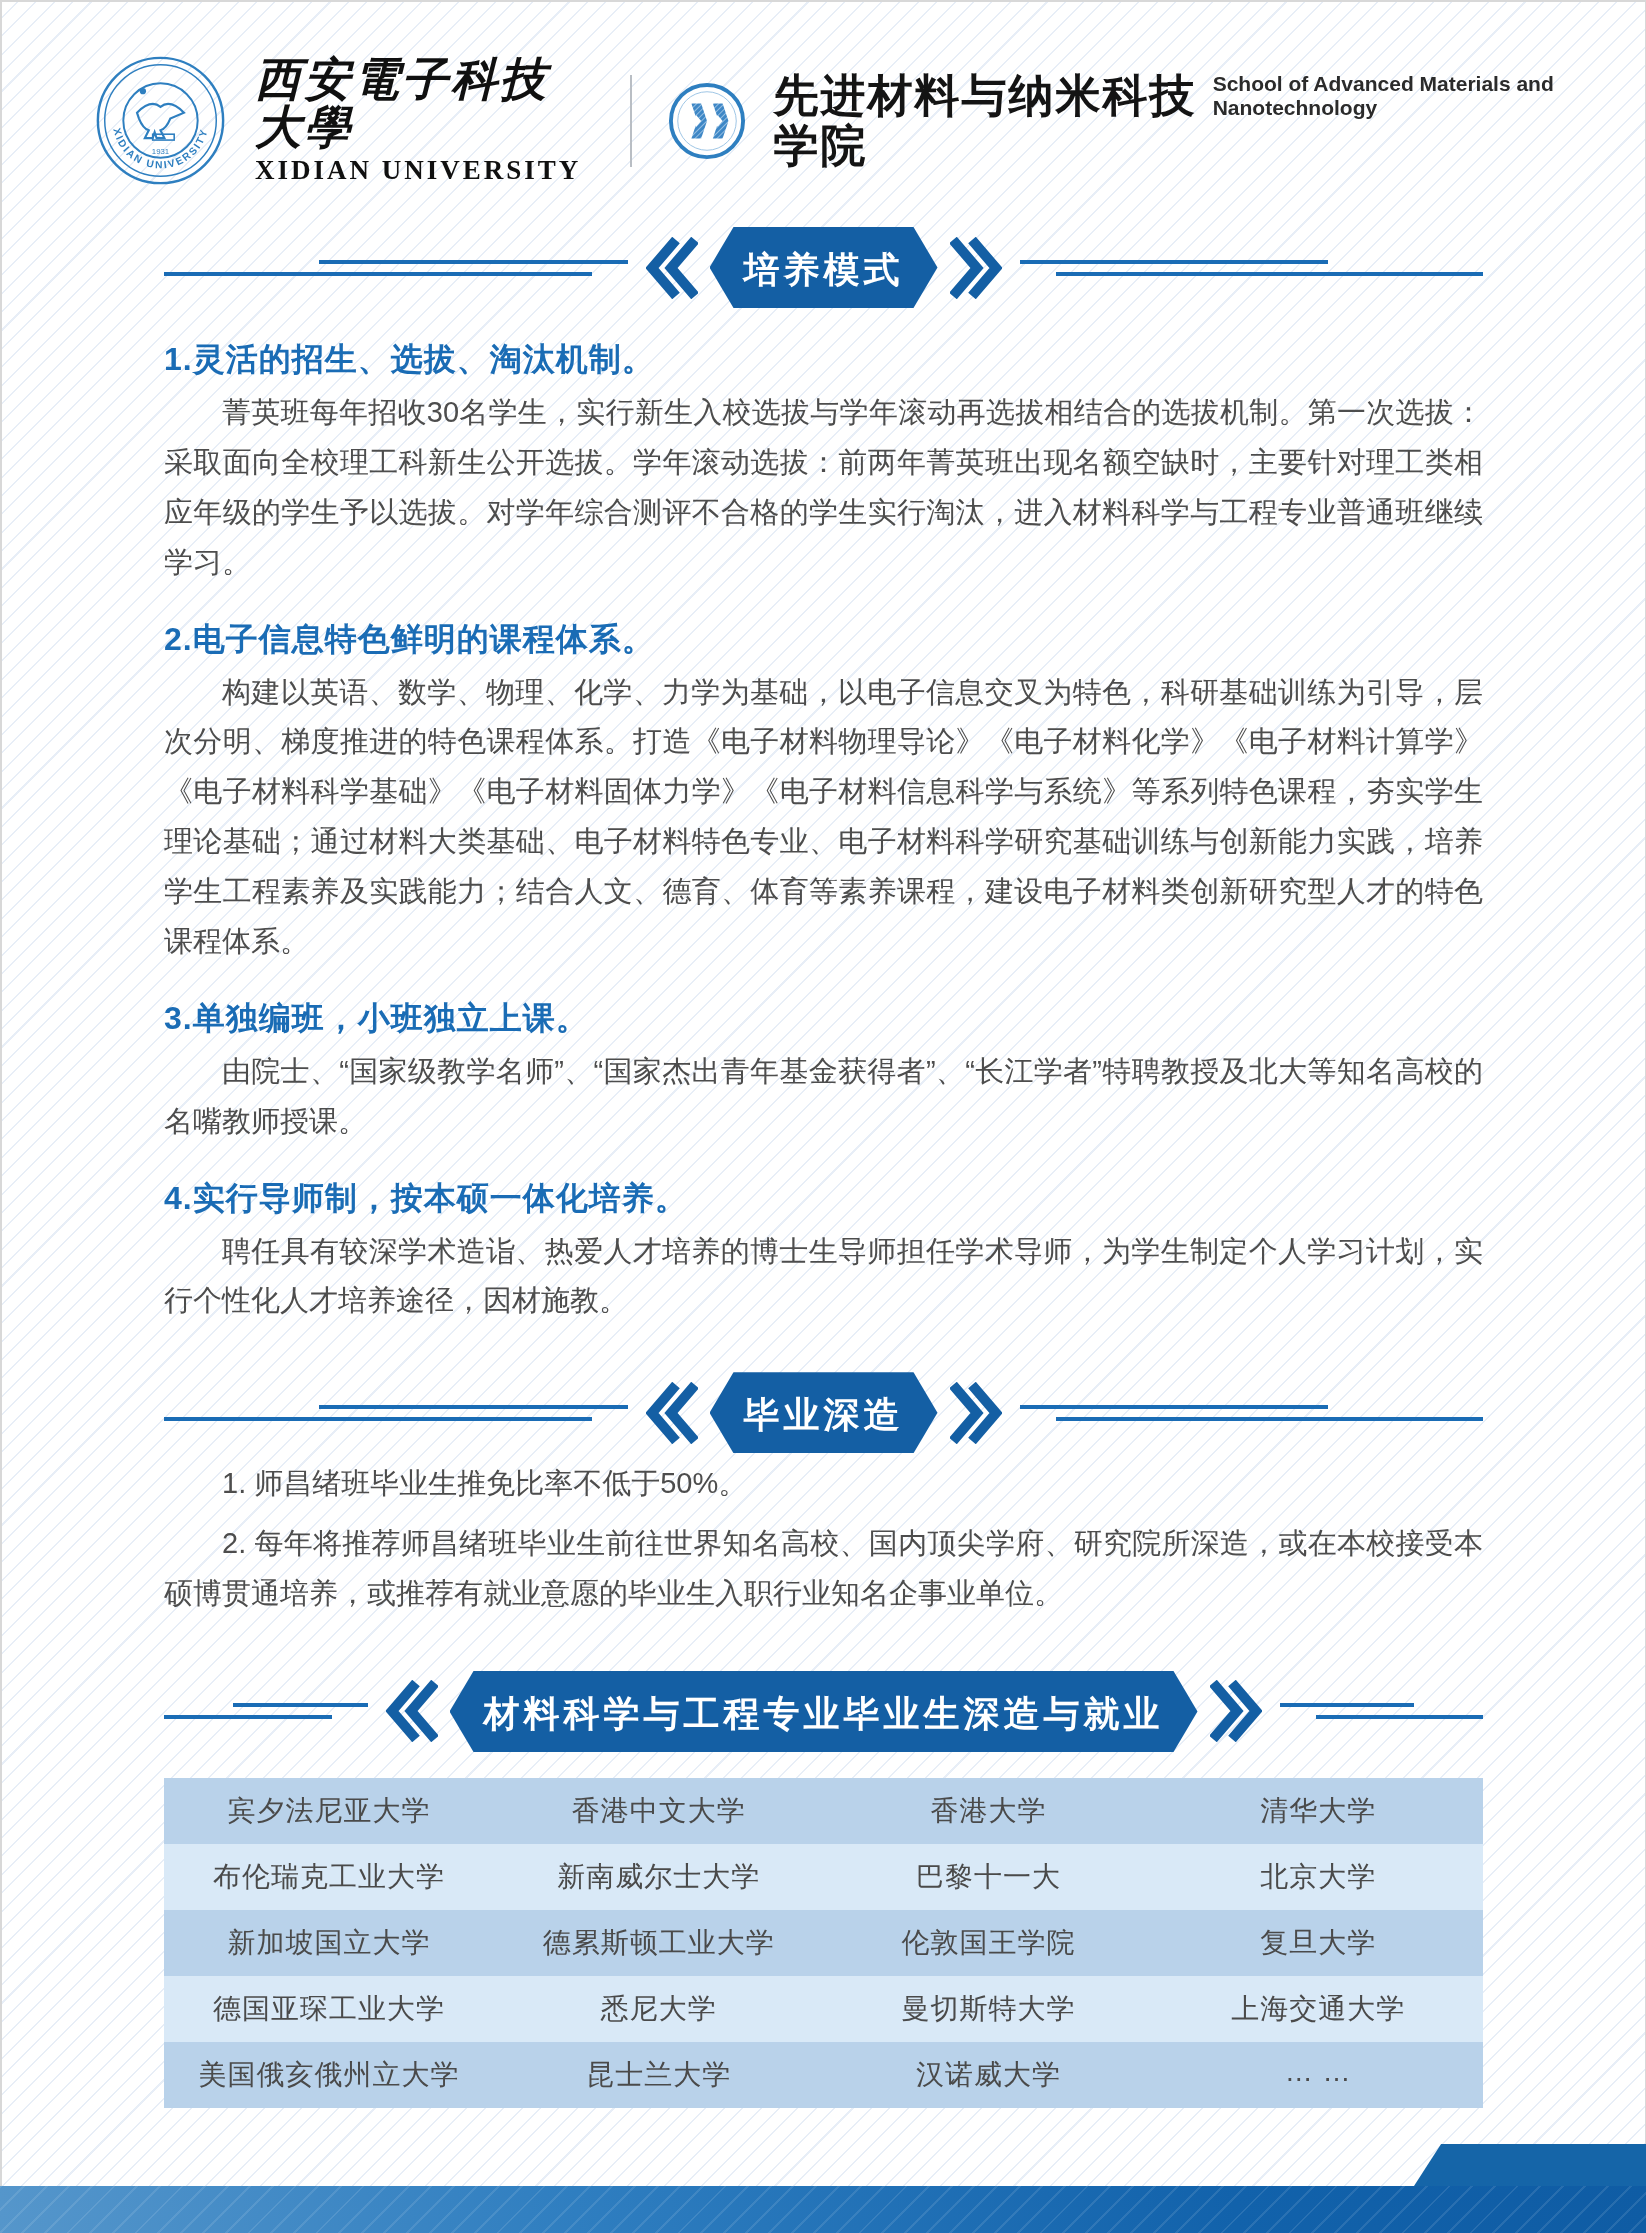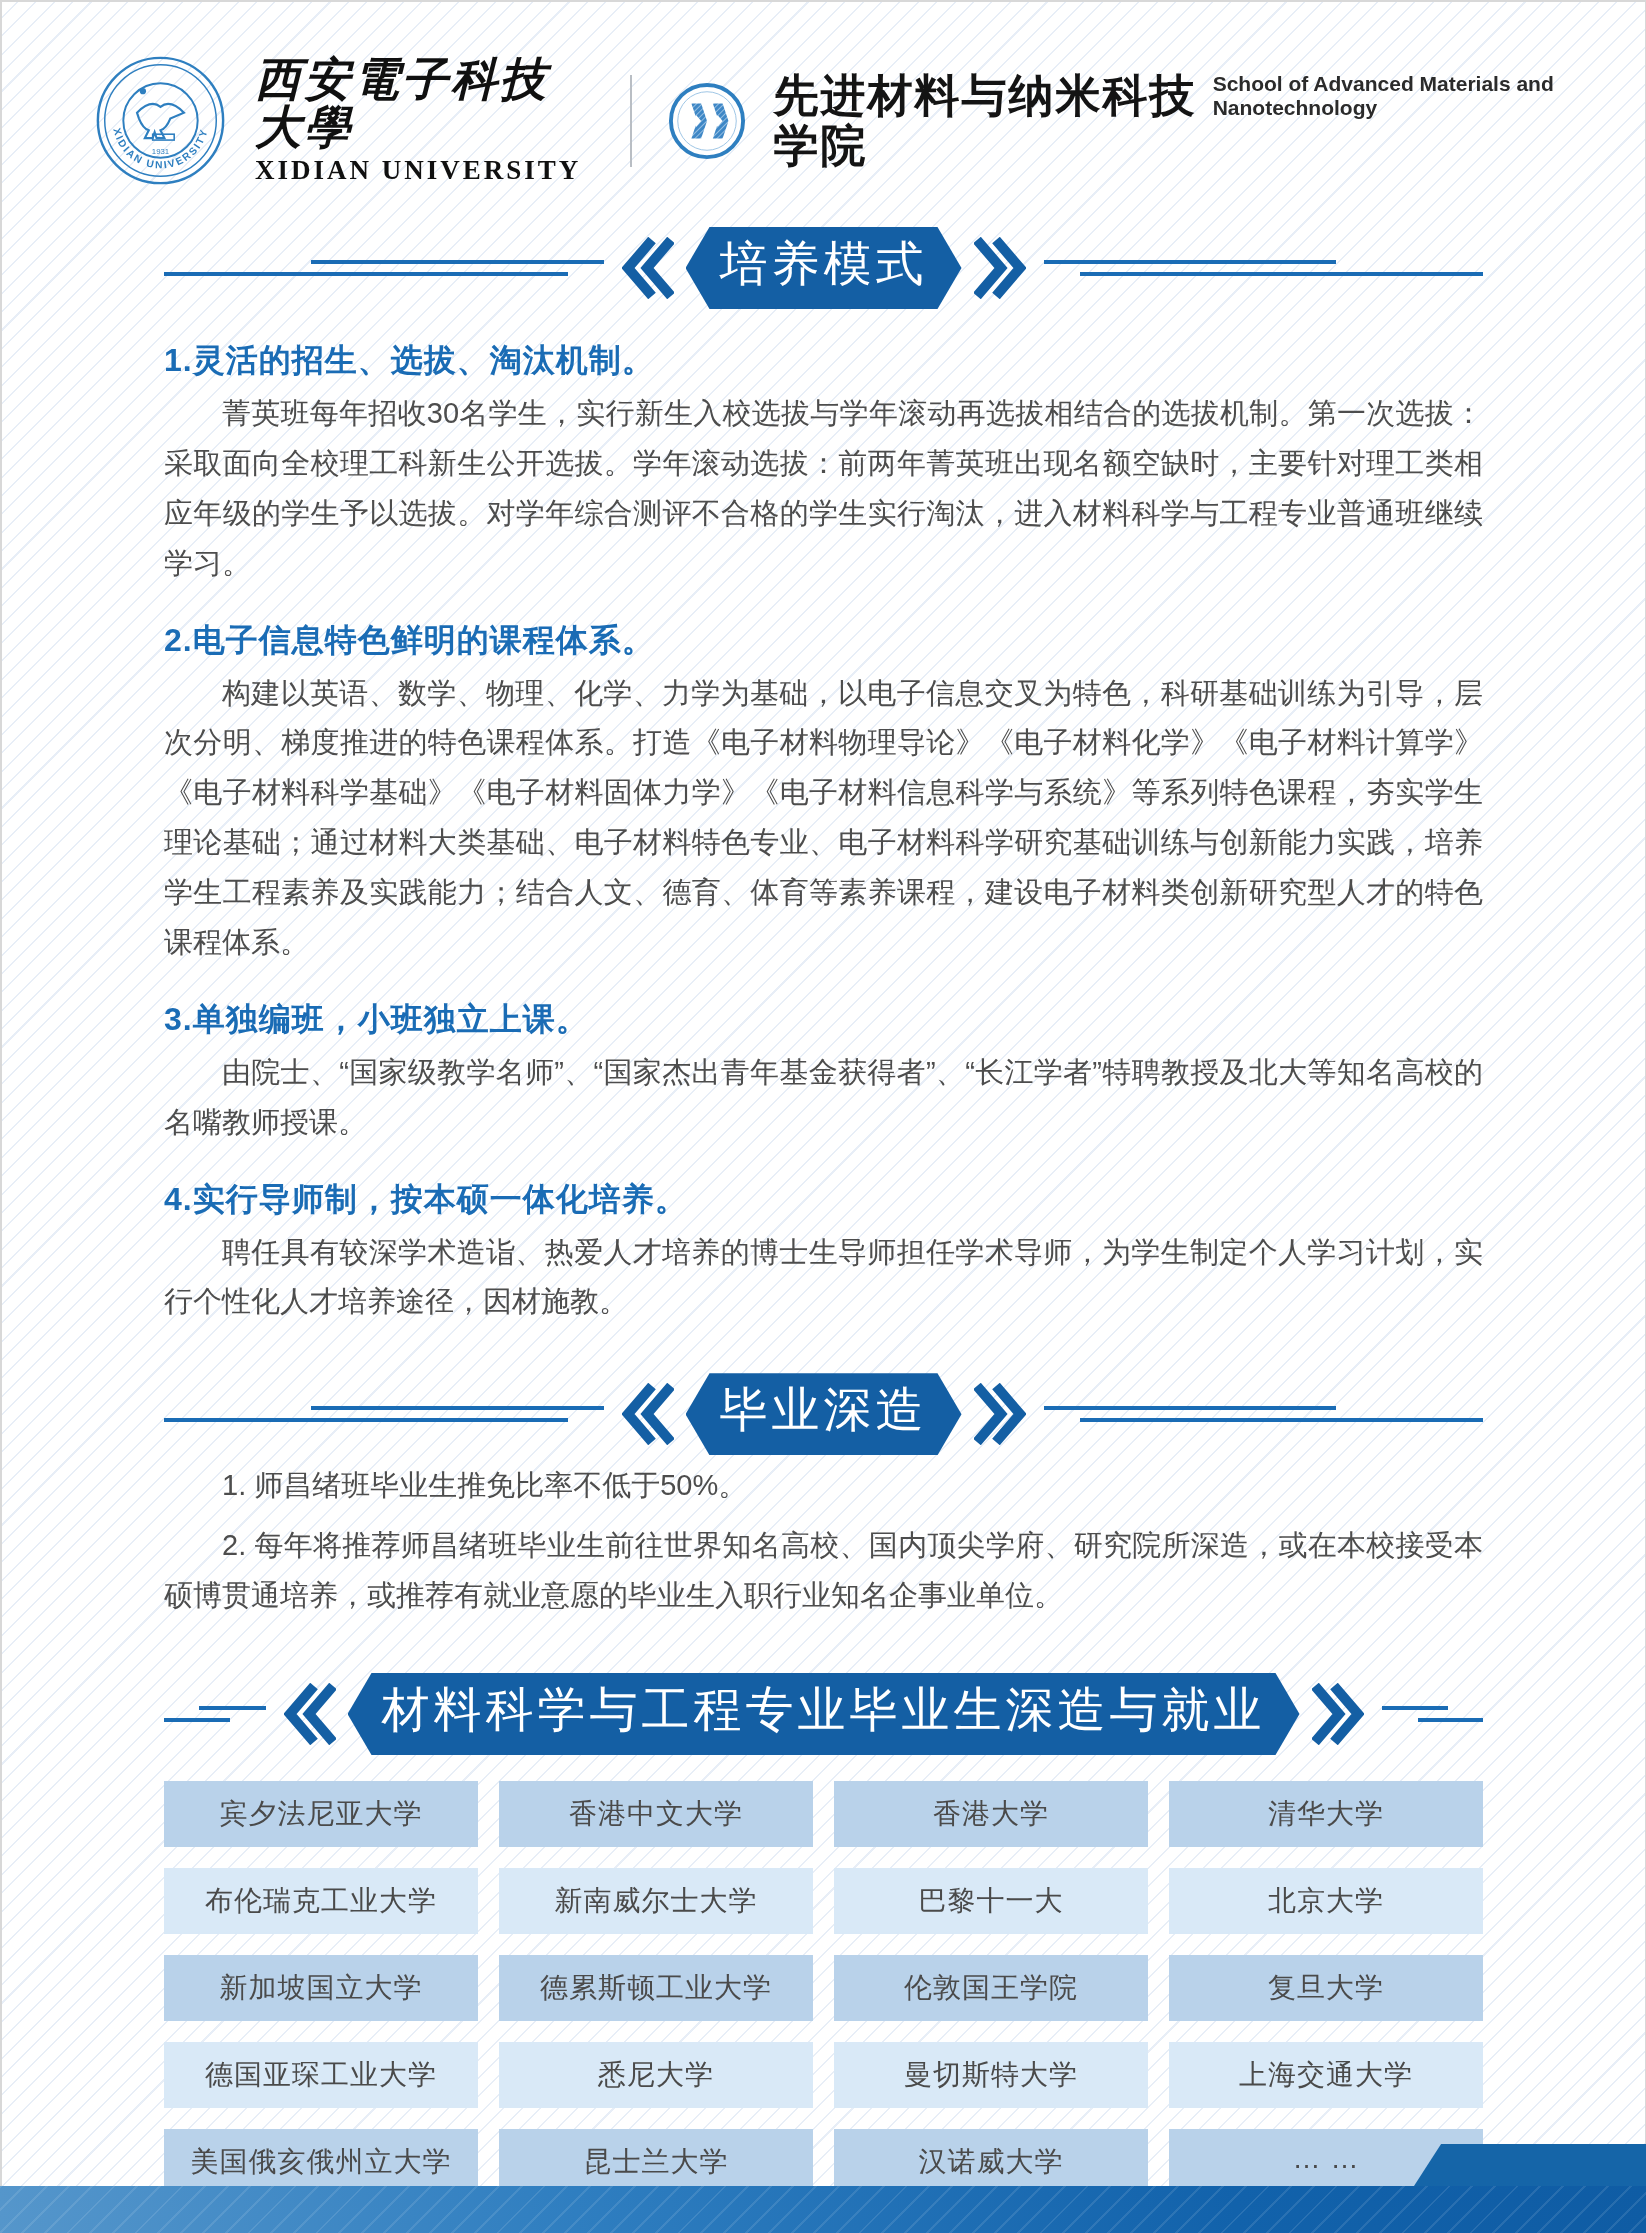--- a/index.html
+++ b/index.html
@@ -51,22 +51,22 @@
   .decor{flex:1 1 auto;position:relative;height:18px;}
   .decor .ln{position:absolute;height:4px;background:#1a6cb5;}
   .decor.left .ln.a{top:1px;left:33%;right:6px;}
   .decor.left .ln.b{top:13px;left:0;right:42px;}
   .decor.right .ln.a{top:1px;right:33%;left:6px;}
   .decor.right .ln.b{top:13px;right:0;left:42px;}
   .chev{flex:0 0 auto;display:block;}
   .badge{
     flex:0 0 auto;
     background:#145fa4;color:#ffffff;
-    font-size:48px;font-weight:normal;letter-spacing:4px;
-    padding:5px 34px 13px;
+    font-size:36px;font-weight:bold;letter-spacing:4px;
+    padding:19px 34px 13px;
     clip-path:polygon(24px 0, calc(100% - 24px) 0, 100% 50%, calc(100% - 24px) 100%, 24px 100%, 0 50%);
     white-space:nowrap;
   }
 
   .num-heading{
     font-size:32px;font-weight:bold;color:#1a6cb5;
     margin:30px 0 6px;letter-spacing:1px;
   }
   .body-p{
     font-size:29px;color:#4d4d4d;line-height:1.72;
@@ -74,21 +74,21 @@
   }
 
   .sub-heading{
     font-size:31px;font-weight:bold;color:#1a6cb5;
     margin:40px 0 20px;letter-spacing:1px;
   }
 
   
   .school-table{
     display:grid;grid-template-columns:repeat(4,1fr);
-    gap:21px;margin-top:26px;
+    gap:0;margin-top:26px;
   }
   .school-cell{
     font-size:28px;color:#4a4a4a;text-align:center;
     padding:14px 6px;letter-spacing:1px;
   }
   .row-dark{background:#b9d2ea;}
   .row-light{background:#d9e9f7;}
 
   
   .footer-band{

